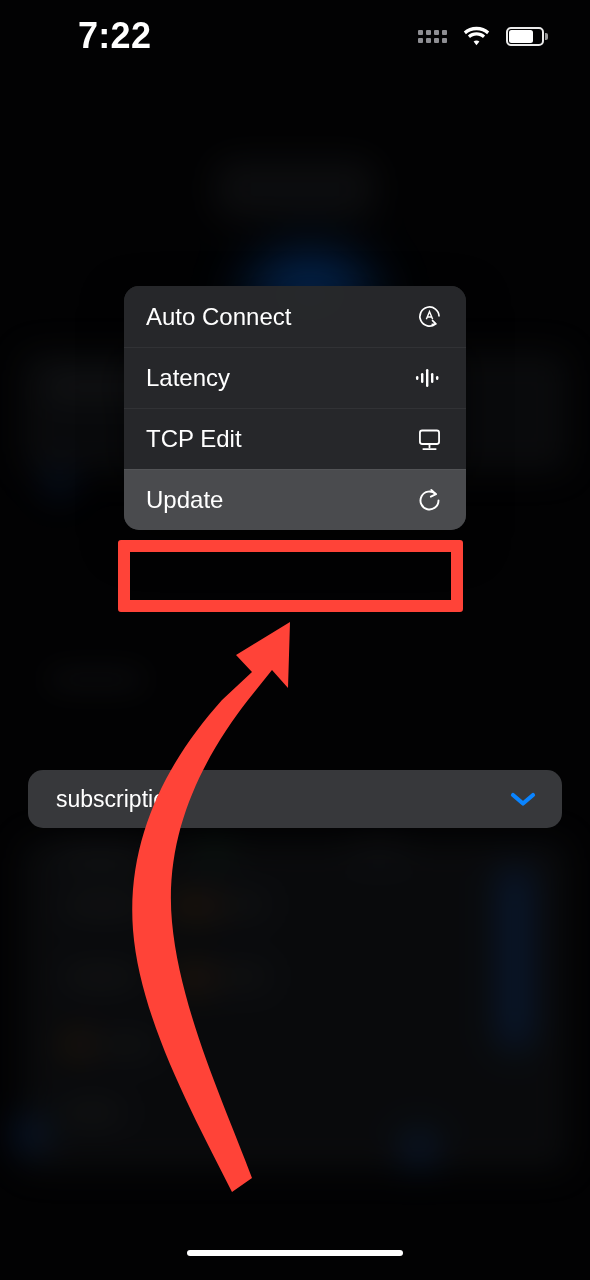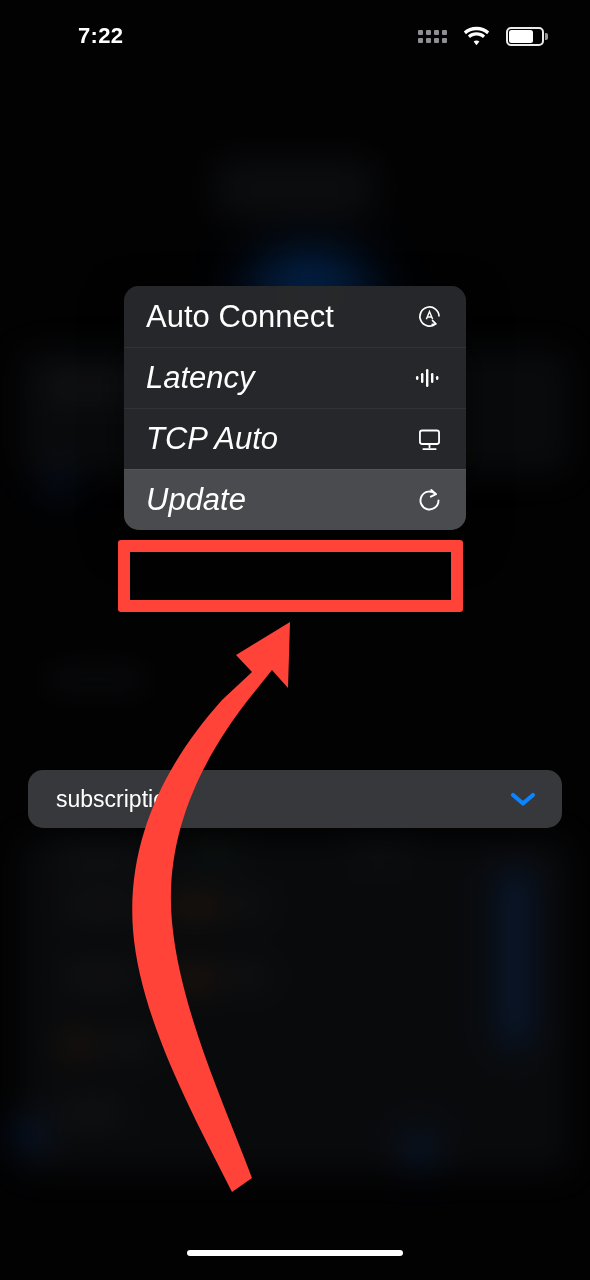--- a/index.html
+++ b/index.html
@@ -43,21 +43,21 @@
 
   
   .scrim { position:absolute; inset:0; background:rgba(0,0,0,.55); }
 
   
   .statusbar {
     position:absolute; left:0; top:0; width:590px; height:72px;
     display:flex; align-items:center; justify-content:space-between;
     padding:0 46px 0 78px; z-index:40;
   }
-  .clock { color:#fff; font-size:22px; font-weight:600; letter-spacing:.3px; }
+  .clock { color:#fff; font-size:36px; font-weight:600; letter-spacing:.3px; }
   .status-right { display:flex; align-items:center; gap:16px; }
 
   .sig-dots { display:grid; grid-template-columns:repeat(4,5px); grid-template-rows:repeat(2,5px); gap:3px; }
   .sig-dots i { display:block; width:5px; height:5px; background:#8e8e93; border-radius:1px; }
 
   .wifi { width:27px; height:20px; display:block; }
 
   .battery { position:relative; width:38px; height:19px; }
   .battery .shell {
     position:absolute; inset:0; border:2px solid rgba(255,255,255,.92);
@@ -79,24 +79,24 @@
     border-radius:15px;
     overflow:hidden;
     z-index:20;
     box-shadow:0 14px 40px rgba(0,0,0,.55);
   }
   .menu-item {
     position:relative;
     height:61px;
     display:flex; align-items:center; justify-content:space-between;
     padding:0 22px 0 22px;
-    color:#fff; font-size:31px;
+    color:#fff; font-size:24px;
     background:rgba(38,39,42,.82);
   }
-  .menu-item + .menu-item { border-top:1px solid rgba(255,255,255,.055);font-style:italic; }
+  .menu-item + .menu-item { border-top:1px solid rgba(255,255,255,.055); }
   .menu-item.highlighted { background:#4a4b4e;text-align:right; }
   .menu-item .label { white-space:nowrap; }
   .menu-item .ic { width:30px; height:30px; display:flex; align-items:center; justify-content:center; }
   .menu-item .ic svg { display:block; }
 
   
   .subscription {
     position:absolute; left:28px; top:770px; width:534px; height:58px;
     background:rgba(58,59,62,.95);
     border-radius:15px;
@@ -215,21 +215,21 @@
             <rect x="6" y="7" width="2.4" height="10" rx="1.2"></rect>
             <rect x="11" y="3" width="2.4" height="18" rx="1.2"></rect>
             <rect x="16" y="7" width="2.4" height="10" rx="1.2"></rect>
             <rect x="21" y="10" width="2.4" height="4" rx="1.2"></rect>
           </g>
         </svg>
       </span>
     </div>
 
     <div class="menu-item">
-      <span class="label">TCP Auto</span>
+      <span class="label">TCP Edit</span>
       <span class="ic">
         <svg width="27" height="27" viewBox="0 0 24 24" fill="none" stroke="#fff" stroke-width="1.6" stroke-linecap="round">
           <rect x="3.5" y="4" width="17" height="12" rx="2"></rect>
           <path d="M12 16v3"></path>
           <path d="M6.5 20.5h11"></path>
         </svg>
       </span>
     </div>
 
 

